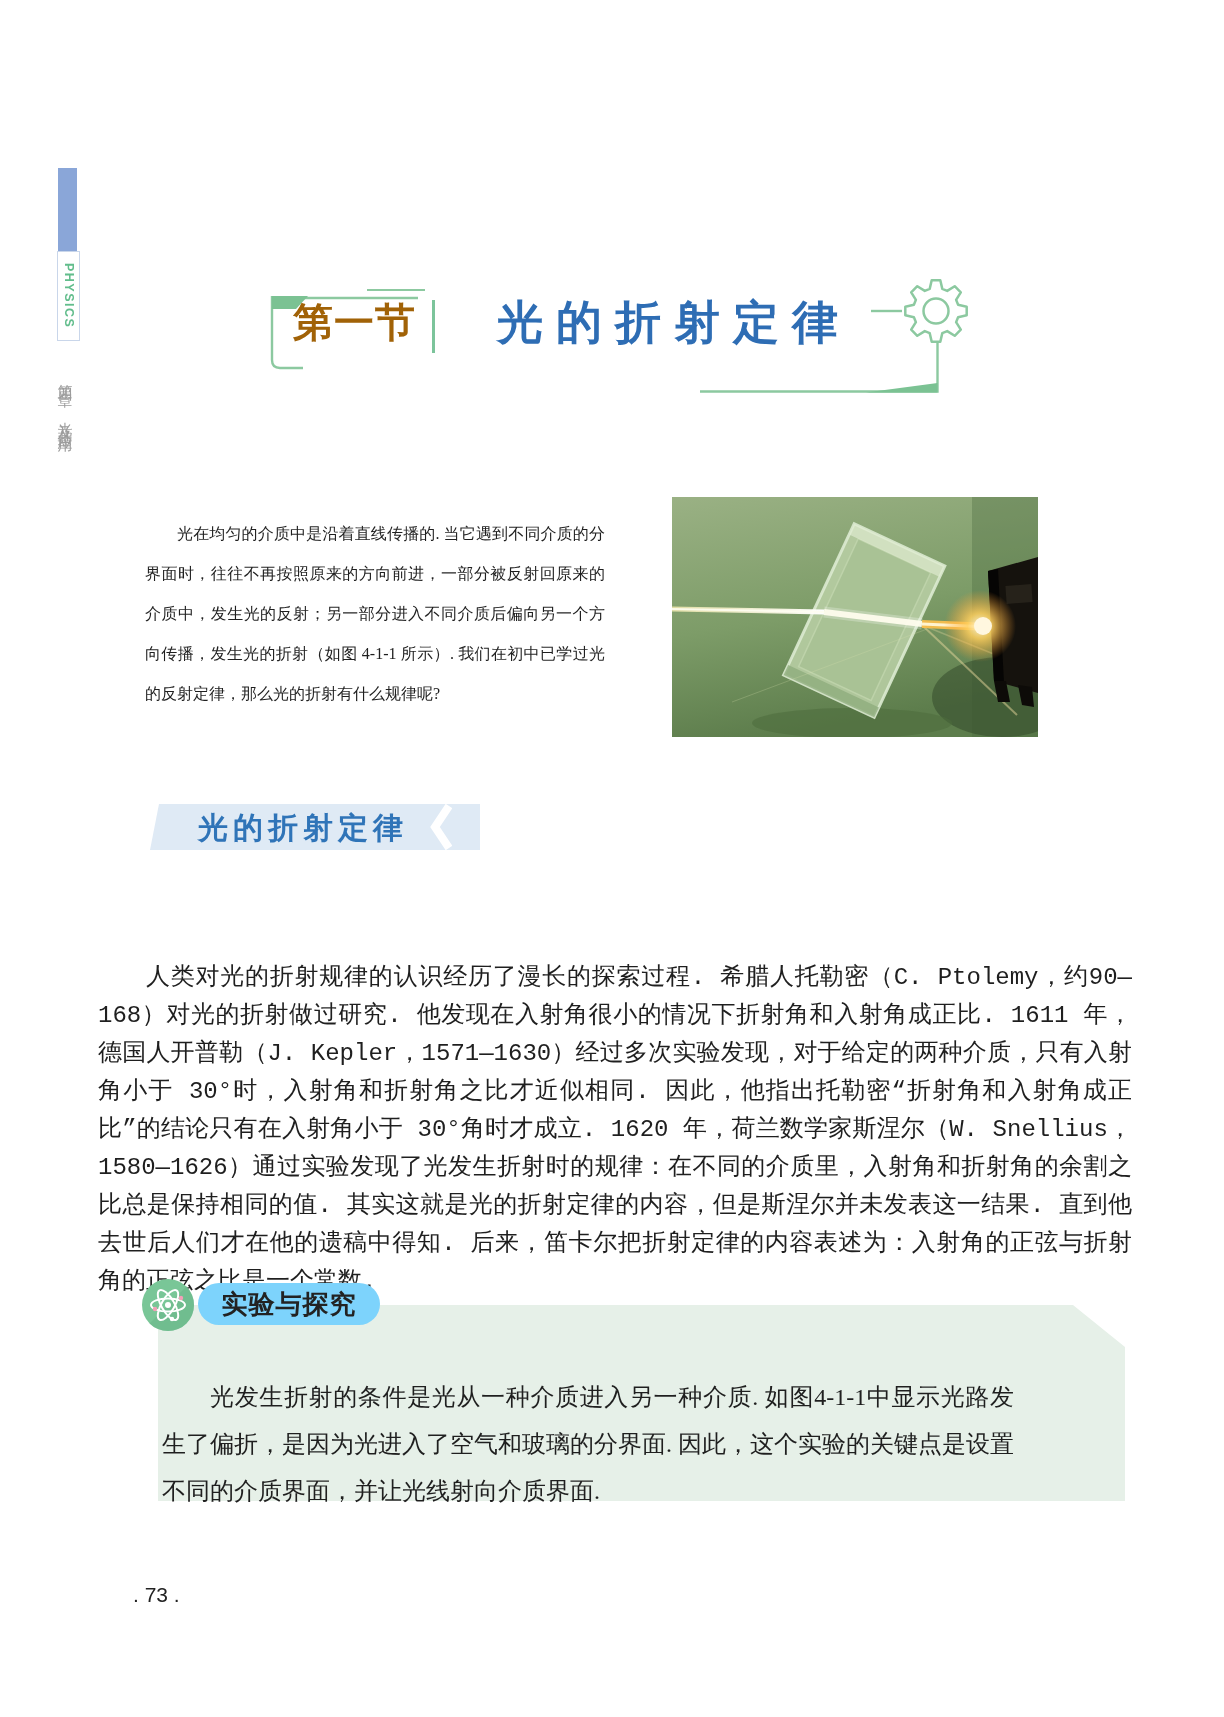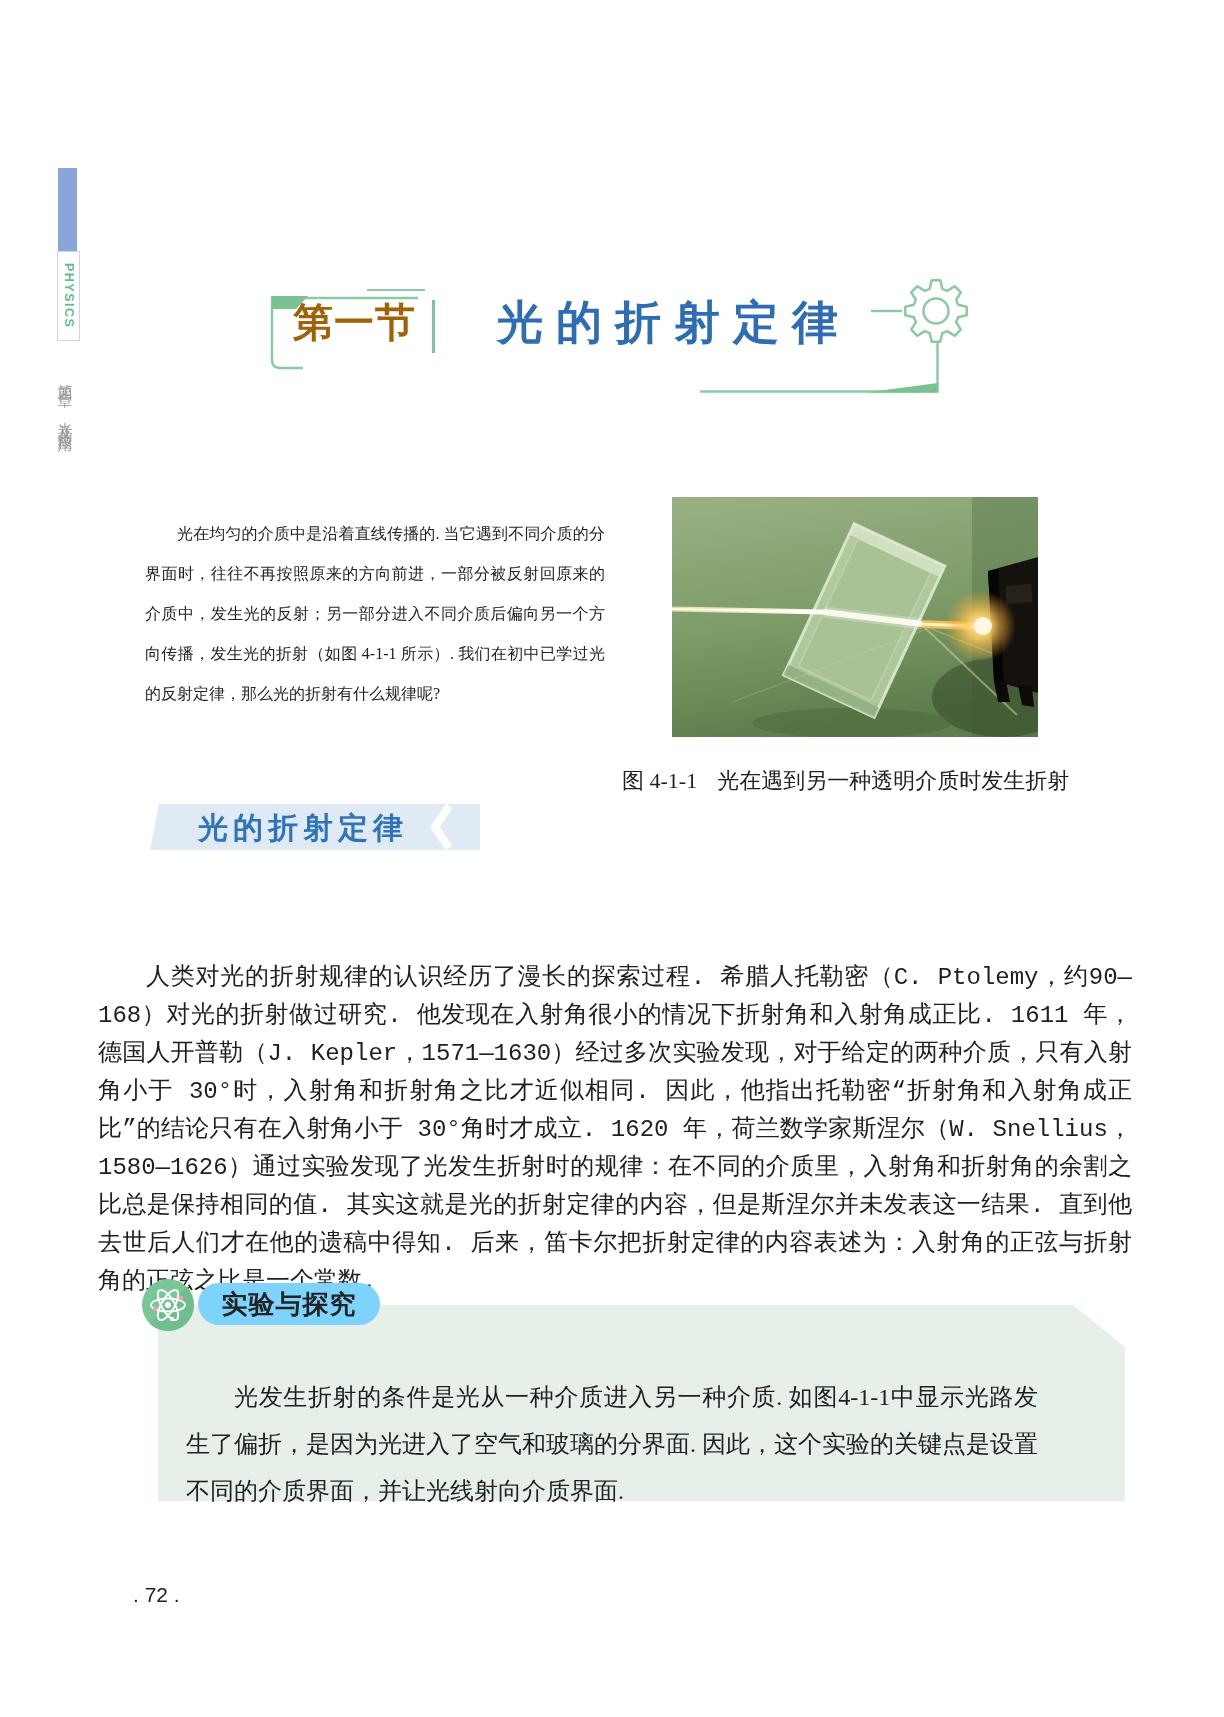--- a/index.html
+++ b/index.html
@@ -47,21 +47,21 @@
       text-align:justify;text-indent:2em;font-family:Liberation Mono, monospace;}
 
   
   .exp-box{position:absolute;left:158px;top:1305px;width:967px;height:196px;background:#e6f0e8;
       clip-path:polygon(0 0,915px 0,100% 42px,100% 100%,0 100%);}
   .exp-pill{position:absolute;left:198px;top:1283px;width:182px;height:42px;border-radius:21px;
       background:#7dd3fc;display:flex;align-items:center;justify-content:center;
       font-family:"Liberation Sans",sans-serif;font-size:26px;font-weight:bold;color:#222;
       letter-spacing:1px;z-index:3;}
   .atom-badge{position:absolute;left:141px;top:1278px;width:54px;height:54px;z-index:4;}
-  .exp-body{position:absolute;left:186px;top:1350px;width:852px;font-size:24px;line-height:47px;
+  .exp-body{position:absolute;left:162px;top:1350px;width:852px;font-size:24px;line-height:47px;
       text-align:justify;text-indent:2em;z-index:2;}
 
   
   .page-num{position:absolute;left:133px;top:1583px;font-family:"Liberation Sans",sans-serif;
       font-size:21px;color:#222;}
 </style>
 </head>
 <body>
 
 <div class="page">
@@ -140,23 +140,20 @@
       <line x1="0" y1="112" x2="152" y2="115" stroke="#fffef2" stroke-width="2" opacity="0.9"></line>
       <line x1="152" y1="115" x2="250" y2="127" stroke="#ffffff" stroke-width="11" opacity="0.25"></line>
       <line x1="152" y1="115" x2="250" y2="127" stroke="#fffdee" stroke-width="6" opacity="0.95"></line>
       <line x1="250" y1="127" x2="318" y2="130" stroke="#ffc14d" stroke-width="8" opacity="0.9"></line>
       <line x1="250" y1="127" x2="318" y2="130" stroke="#fff3cf" stroke-width="3"></line>
       <circle cx="308" cy="129" r="36" fill="url(#glow)"></circle>
       <circle cx="311" cy="129" r="9" fill="#fff7df"></circle>
     </g>
   </svg>
 
-  <div class="caption">
-    <span class="cap-label">图 4-1-1</span><span>光在遇到另一种透明介质时发生折射</span>
-  </div>
 
   <div class="banner">
     <div class="bg"></div>
     <svg class="chev" viewBox="0 0 22 46">
       <polyline points="19,2 5,23 19,44" fill="none" stroke="#ffffff" stroke-width="8"></polyline>
     </svg>
     <div class="label">光的折射定律</div>
   </div>
 
   <p class="history">人类对光的折射规律的认识经历了漫长的探索过程. 希腊人托勒密（C. Ptolemy，约90—168）对光的折射做过研究. 他发现在入射角很小的情况下折射角和入射角成正比. 1611 年，德国人开普勒（J. Kepler，1571—1630）经过多次实验发现，对于给定的两种介质，只有入射角小于 30°时，入射角和折射角之比才近似相同. 因此，他指出托勒密“折射角和入射角成正比”的结论只有在入射角小于 30°角时才成立. 1620 年，荷兰数学家斯涅尔（W. Snellius，1580—1626）通过实验发现了光发生折射时的规律：在不同的介质里，入射角和折射角的余割之比总是保持相同的值. 其实这就是光的折射定律的内容，但是斯涅尔并未发表这一结果. 直到他去世后人们才在他的遗稿中得知. 后来，笛卡尔把折射定律的内容表述为：入射角的正弦与折射角的正弦之比是一个常数.</p>
@@ -173,15 +170,15 @@
       <ellipse cx="27" cy="27" rx="17" ry="6.5" transform="rotate(60 27 27)"></ellipse>
       <ellipse cx="27" cy="27" rx="17" ry="6.5" transform="rotate(120 27 27)"></ellipse>
     </g>
     <circle cx="27" cy="27" r="3" fill="#ffffff"></circle>
     <circle cx="40" cy="20" r="2.2" fill="#f2a0b8"></circle>
     <circle cx="14" cy="31" r="2.2" fill="#f2a0b8"></circle>
     <circle cx="31" cy="41" r="2.2" fill="#ffffff"></circle>
   </svg>
   <p class="exp-body">光发生折射的条件是光从一种介质进入另一种介质. 如图4-1-1中显示光路发生了偏折，是因为光进入了空气和玻璃的分界面. 因此，这个实验的关键点是设置不同的介质界面，并让光线射向介质界面.</p>
 
-  <div class="page-num">. 72 .</div>
+  <div class="page-num">. 73 .</div>
 
 </div>
 
 </body></html>

